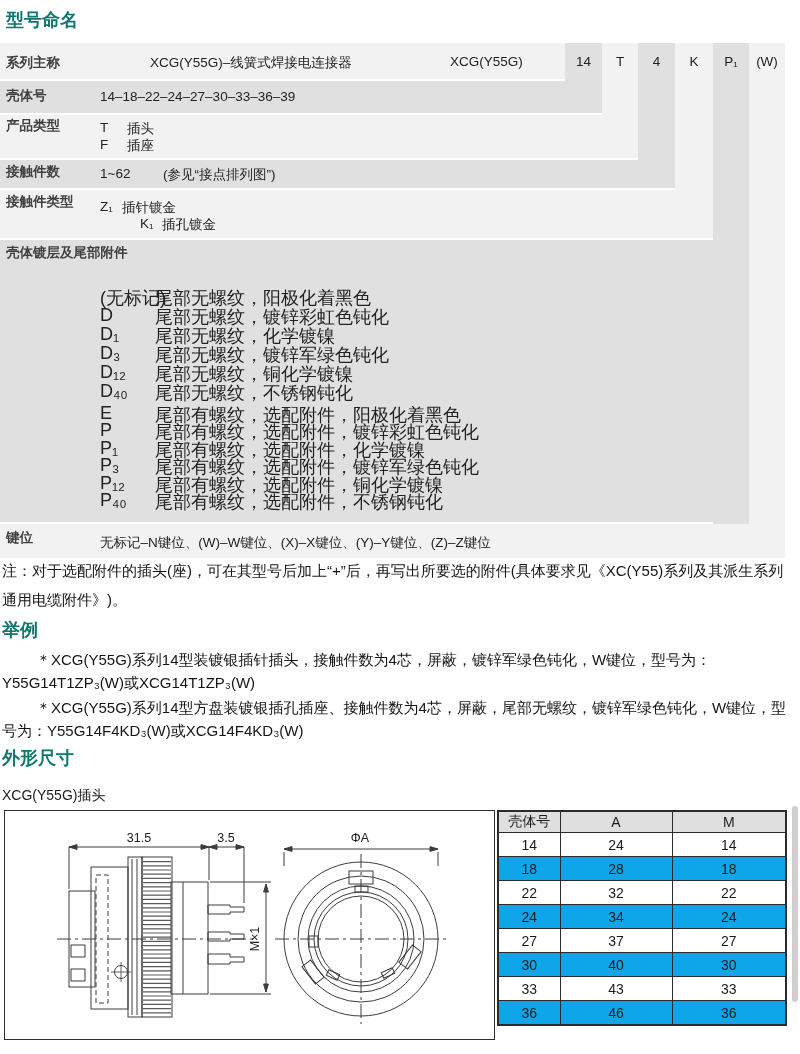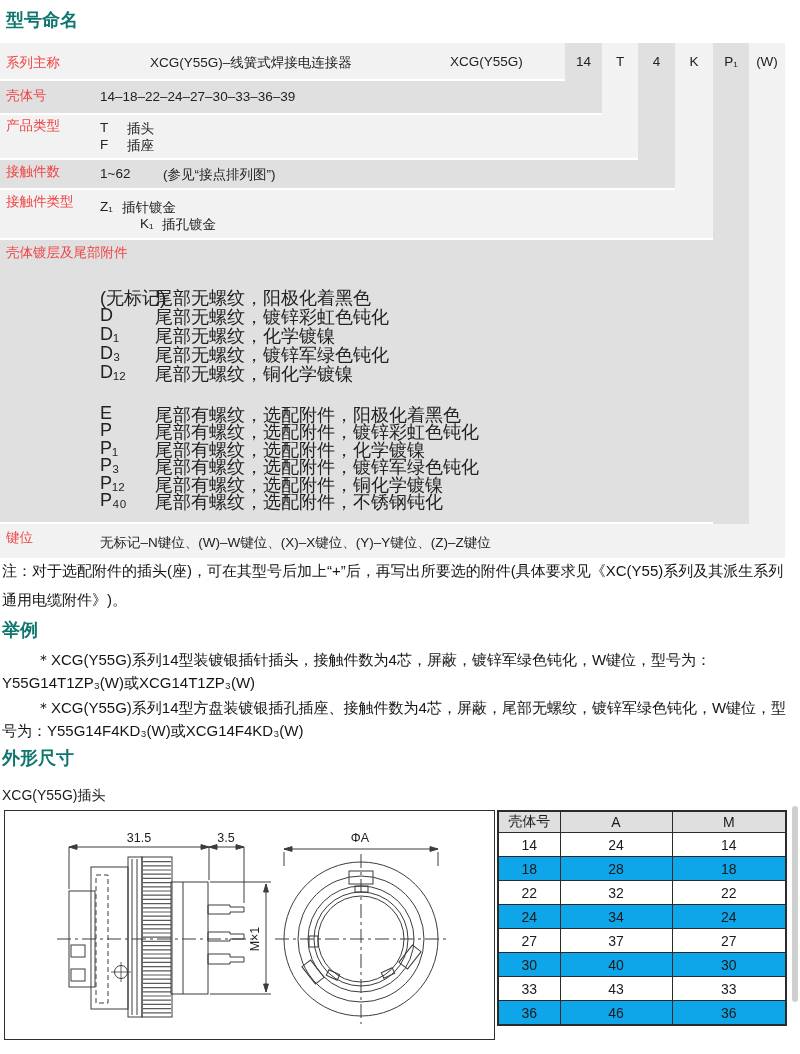--- a/index.html
+++ b/index.html
@@ -1,20 +1,20 @@
 <!DOCTYPE html>
 <html><head>
 <meta charset="utf-8">
 <style>
   html,body{margin:0;padding:0;background:#fff;}
   .page{position:relative;width:800px;height:1054px;background:#ffffff;overflow:hidden;
         font-family:"Liberation Sans","DejaVu Sans",sans-serif;color:#1b1b1b;}
   .abs{position:absolute;}
   .h1{font-size:18px;font-weight:bold;color:#0f766e;}
-  .lbl{font-size:13.5px;font-weight:normal;color:#ef4444;white-space:nowrap;}
+  .lbl{font-size:13.5px;font-weight:bold;color:#404040;white-space:nowrap;}
   .txt{font-size:13.5px;color:#222;white-space:nowrap;}
   .band{position:absolute;}
   .light{background:#f2f2f2;}
   .gray{background:#e0e0e0;}
   .codecell{position:absolute;top:54px;font-size:13.5px;color:#222;text-align:center;}
   .prow{display:flex;font-size:18px;color:#222;white-space:nowrap;}
   .pcode{width:55px;flex:0 0 55px;}
   .trow{display:flex;font-size:13.5px;color:#222;white-space:nowrap;}
   .tcode{width:27px;flex:0 0 27px;}
   .crow{display:flex;font-size:13.5px;color:#222;white-space:nowrap;}
@@ -105,20 +105,24 @@
       <span>尾部无螺纹，化学镀镍</span>
     </div>
   <div class="abs prow" style="left:100px;top:343px;">
       <span class="pcode">D₃</span>
       <span>尾部无螺纹，镀锌军绿色钝化</span>
     </div>
   <div class="abs prow" style="left:100px;top:362px;">
       <span class="pcode">D₁₂</span>
       <span>尾部无螺纹，铜化学镀镍</span>
     </div>
+  <div class="abs prow" style="left:100px;top:381px;">
+      <span class="pcode">D₄₀</span>
+      <span>尾部无螺纹，不锈钢钝化</span>
+    </div>
 
   <div class="abs prow" style="left:100px;top:403px;">
       <span class="pcode">E</span>
       <span>尾部有螺纹，选配附件，阳极化着黑色</span>
     </div>
   <div class="abs prow" style="left:100px;top:420px;">
       <span class="pcode">P</span>
       <span>尾部有螺纹，选配附件，镀锌彩虹色钝化</span>
     </div>
   <div class="abs prow" style="left:100px;top:438px;">

